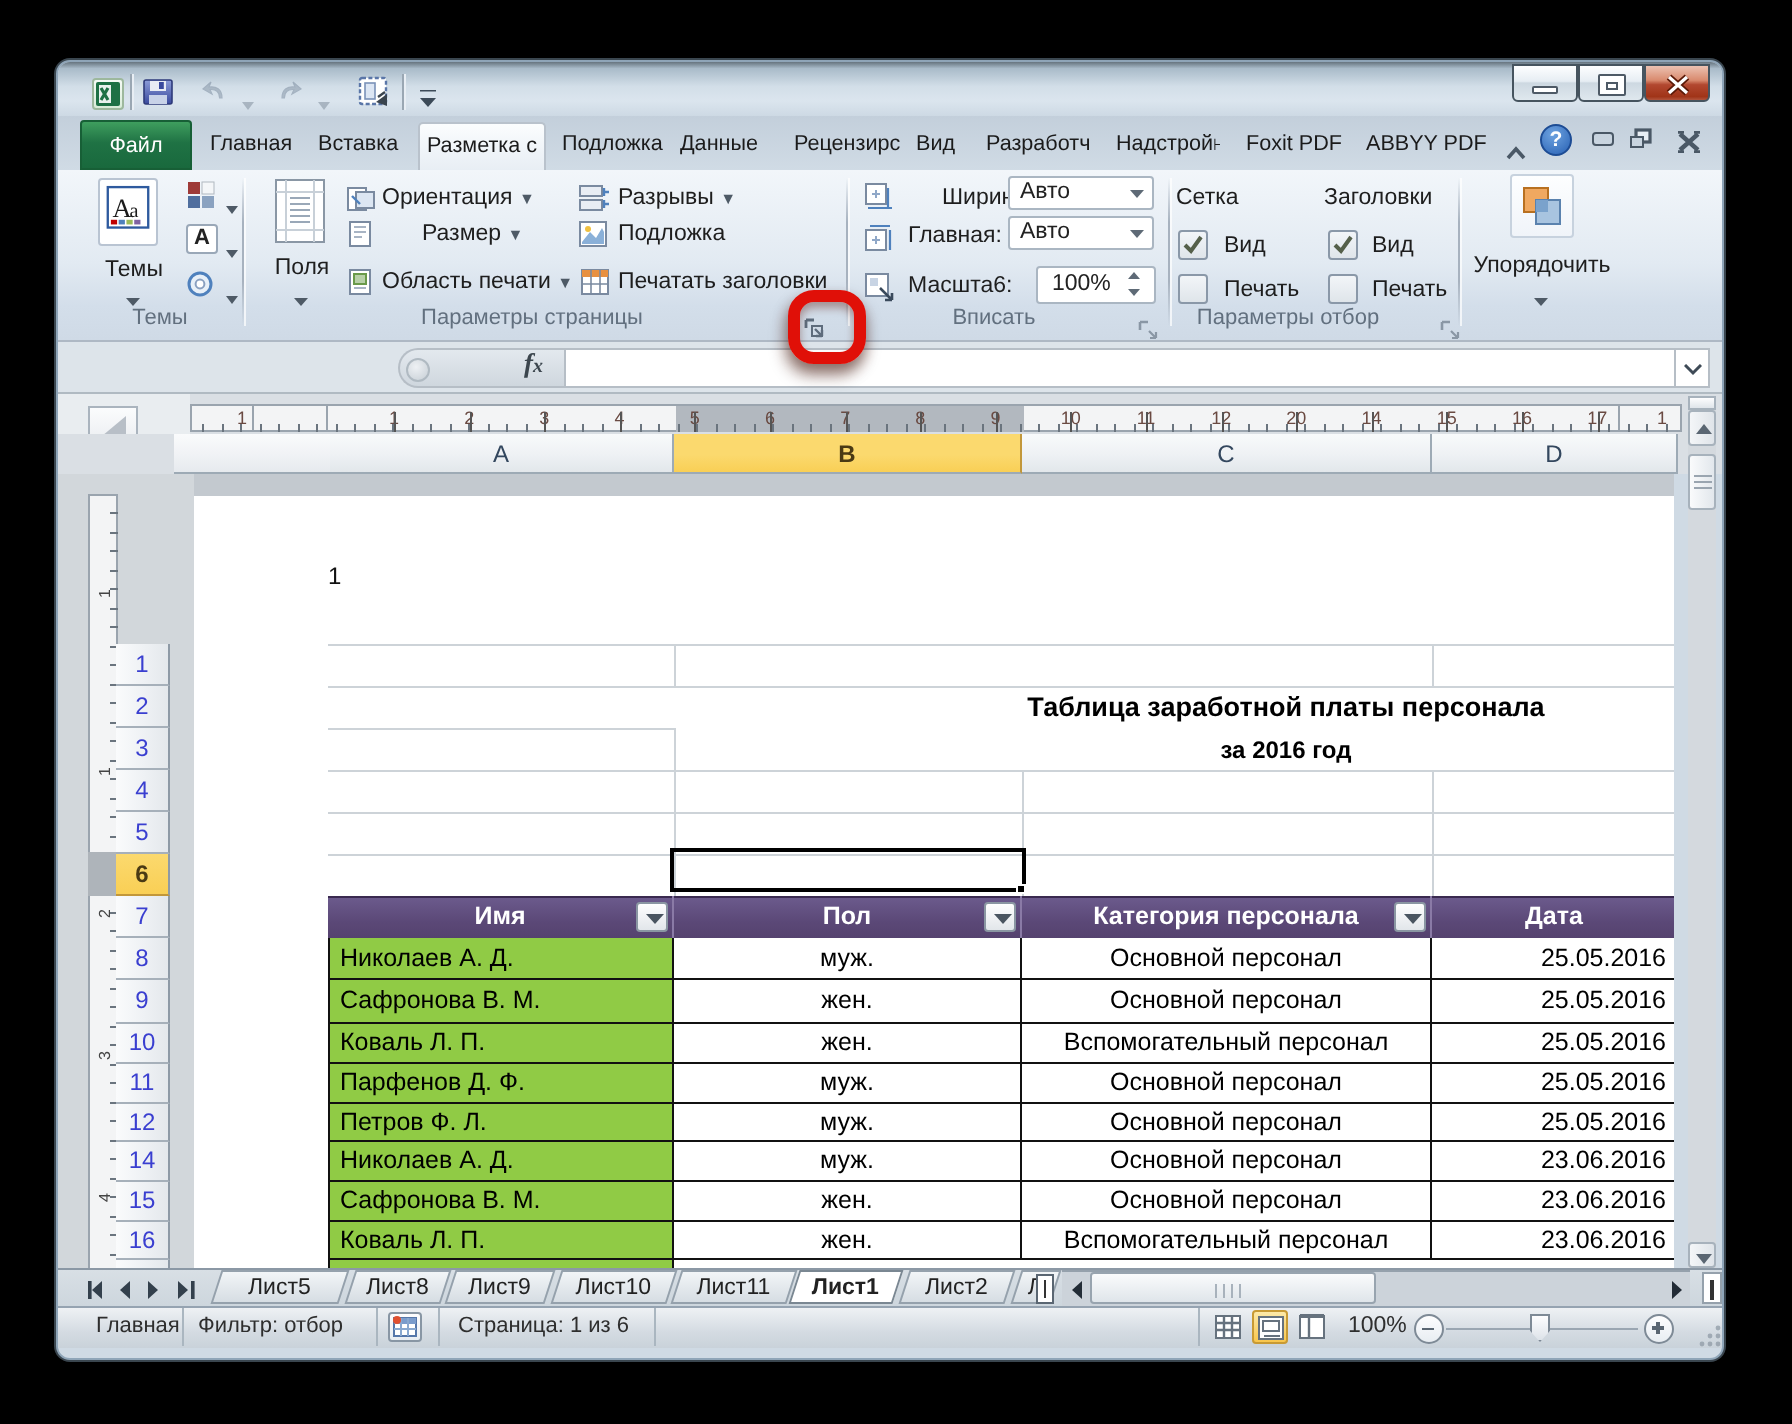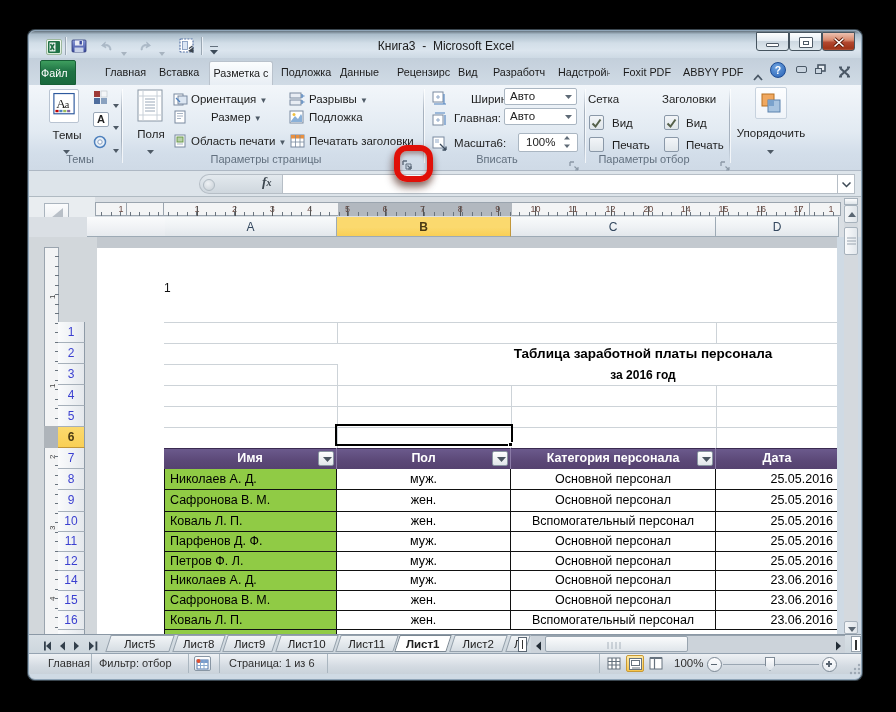--- a/index.html
+++ b/index.html
@@ -66,21 +66,20 @@
 .stab>span { display:block; transform:skewX(18deg); }
 
 #statusbar { position:absolute; left:0; top:622px; width:834px; height:21px;
   background:linear-gradient(#eef1f4,#d4dbe2 60%,#c9d2da);
   border-top:1px solid #95a3b1; font-size:11.5px; color:#333; }
 </style>
 </head>
 <body>
 <div id="win">
   <div id="titlebar"></div>
-  <div id="titletext">Книга3&nbsp; -&nbsp; Microsoft Excel</div>
 
   <div class="a" style="left:17px;top:8px;width:16px;height:16px;background:linear-gradient(#f6fbf6,#d8ecd8);border:1px solid #9db89d;border-radius:2px;">
     <svg width="14" height="14" viewBox="0 0 14 14">
         <rect x="1" y="1" width="12" height="12" rx="1" fill="#1e7145"></rect>
         <rect x="2.5" y="2.5" width="6" height="9" fill="#fff" opacity=".9"></rect>
         <path d="M3.5 4 L7 10 M7 4 L3.5 10" stroke="#1e7145" stroke-width="1.6"></path>
       </svg>
   </div>
   <div class="a" style="left:36px;top:6px;width:1px;height:18px;background:#9aa7b3;box-shadow:1px 0 0 #e8eef4;"></div>
   <div class="a" style="left:42px;top:7px;width:17px;height:17px;">
@@ -135,21 +134,21 @@
     <div class="a" style="left:13px;top:7.5px;width:6px;height:4px;background:#fff;border:1.3px solid #4e5a66;"></div>
   </div>
   <div class="capbtn" style="left:793px;width:33px;border-radius:0 0 3px 3px;background:linear-gradient(#ecc2b2,#d98a6e 42%,#b24830 55%,#a03418 90%,#b0543c);">
     <svg class="a" style="left:10px;top:4px;" width="12" height="11" viewBox="0 0 12 11">
         <path d="M1.5 1.5 L10.5 9.5 M10.5 1.5 L1.5 9.5" stroke="#5c1a08" stroke-width="3.4"></path>
         <path d="M1.5 1.5 L10.5 9.5 M10.5 1.5 L1.5 9.5" stroke="#fff" stroke-width="1.6"></path>
       </svg>
   </div>
   <div id="tabrow"></div>
 
-  <div class="rtab" id="tab-file" style="left:11px;width:36px;">Файл</div>
+  <div class="rtab" id="tab-file" style="left:11px;width:56px;text-align:center;">Файл</div>
   <div class="rtab" style="left:76px;">Главная</div>
   <div class="rtab" style="left:130px;">Вставка</div>
   <div class="rtab" id="tab-sel" style="left:180px;width:64px;text-align:center;">Разметка с</div>
   <div class="rtab" style="left:252px;">Подложка</div>
   <div class="rtab" style="left:311px;">Данные</div>
   <div class="rtab" style="left:368px;">Рецензирc</div>
   <div class="rtab" style="left:429px;">Вид</div>
   <div class="rtab" style="left:464px;">Разработч</div>
   <div class="rtab" style="left:529px;">Надстрой<span style="font-size:8px;">⊦</span></div>
   <div class="rtab" style="left:594px;">Foxit PDF</div>

